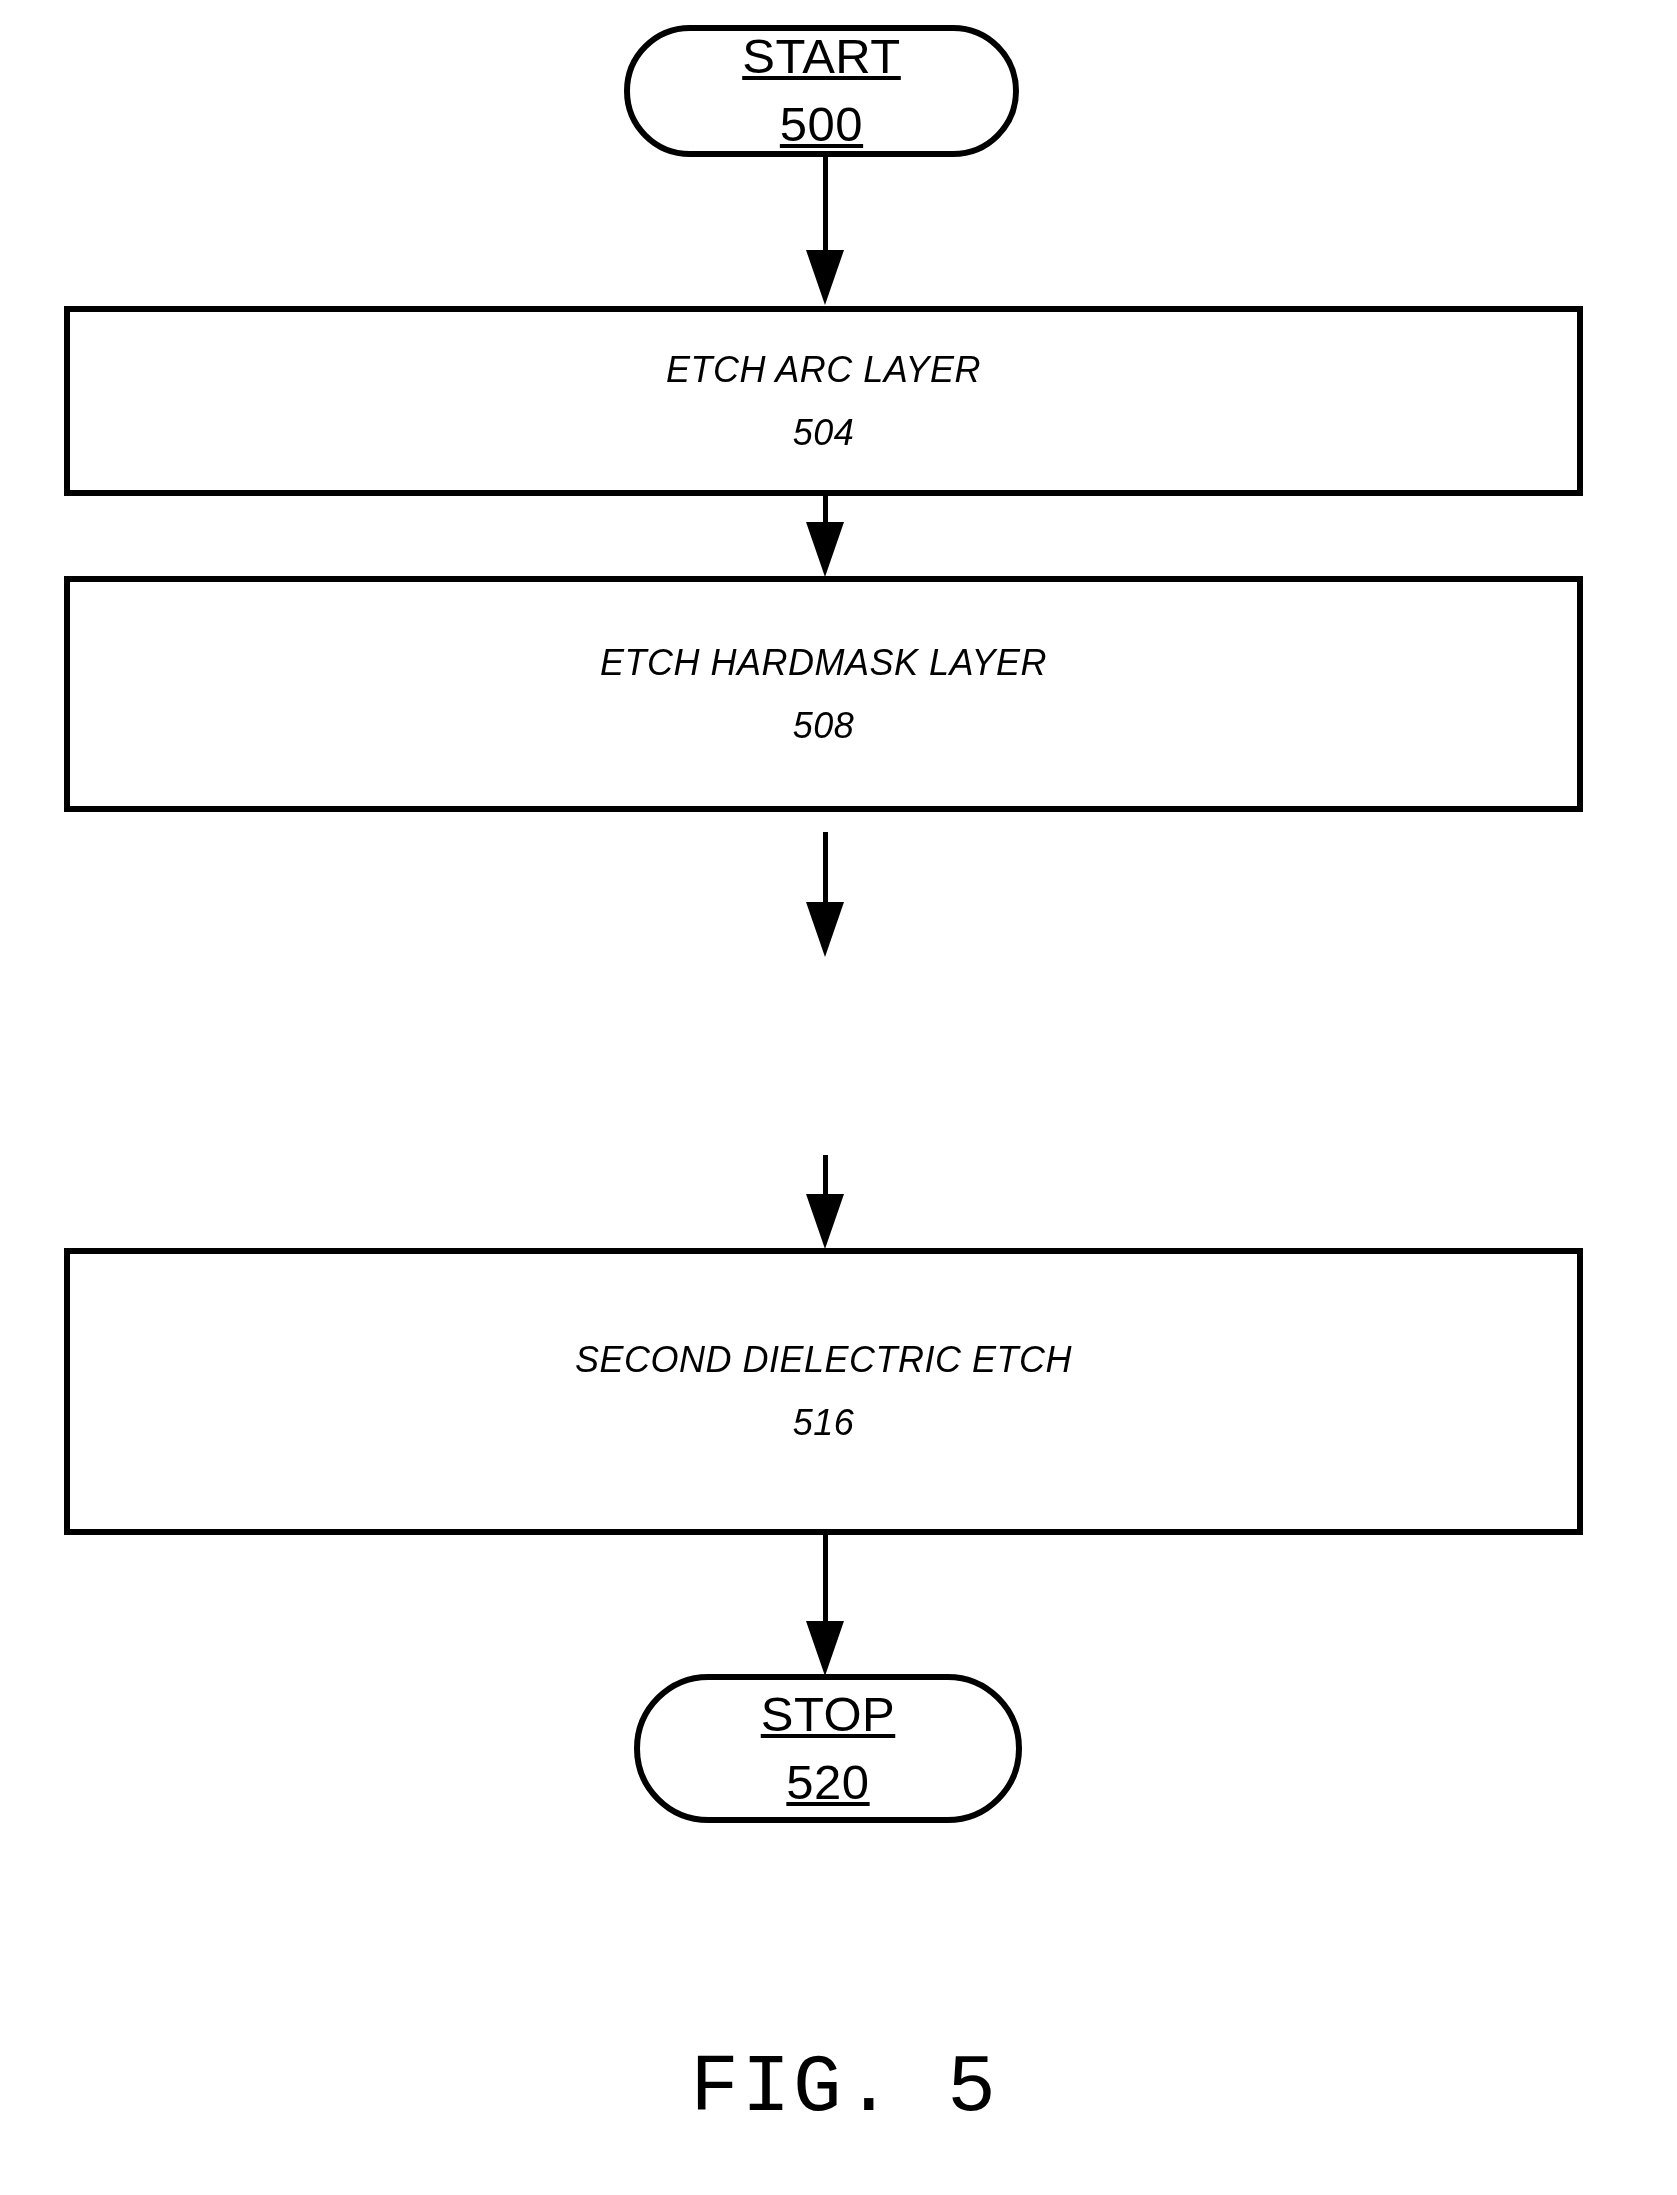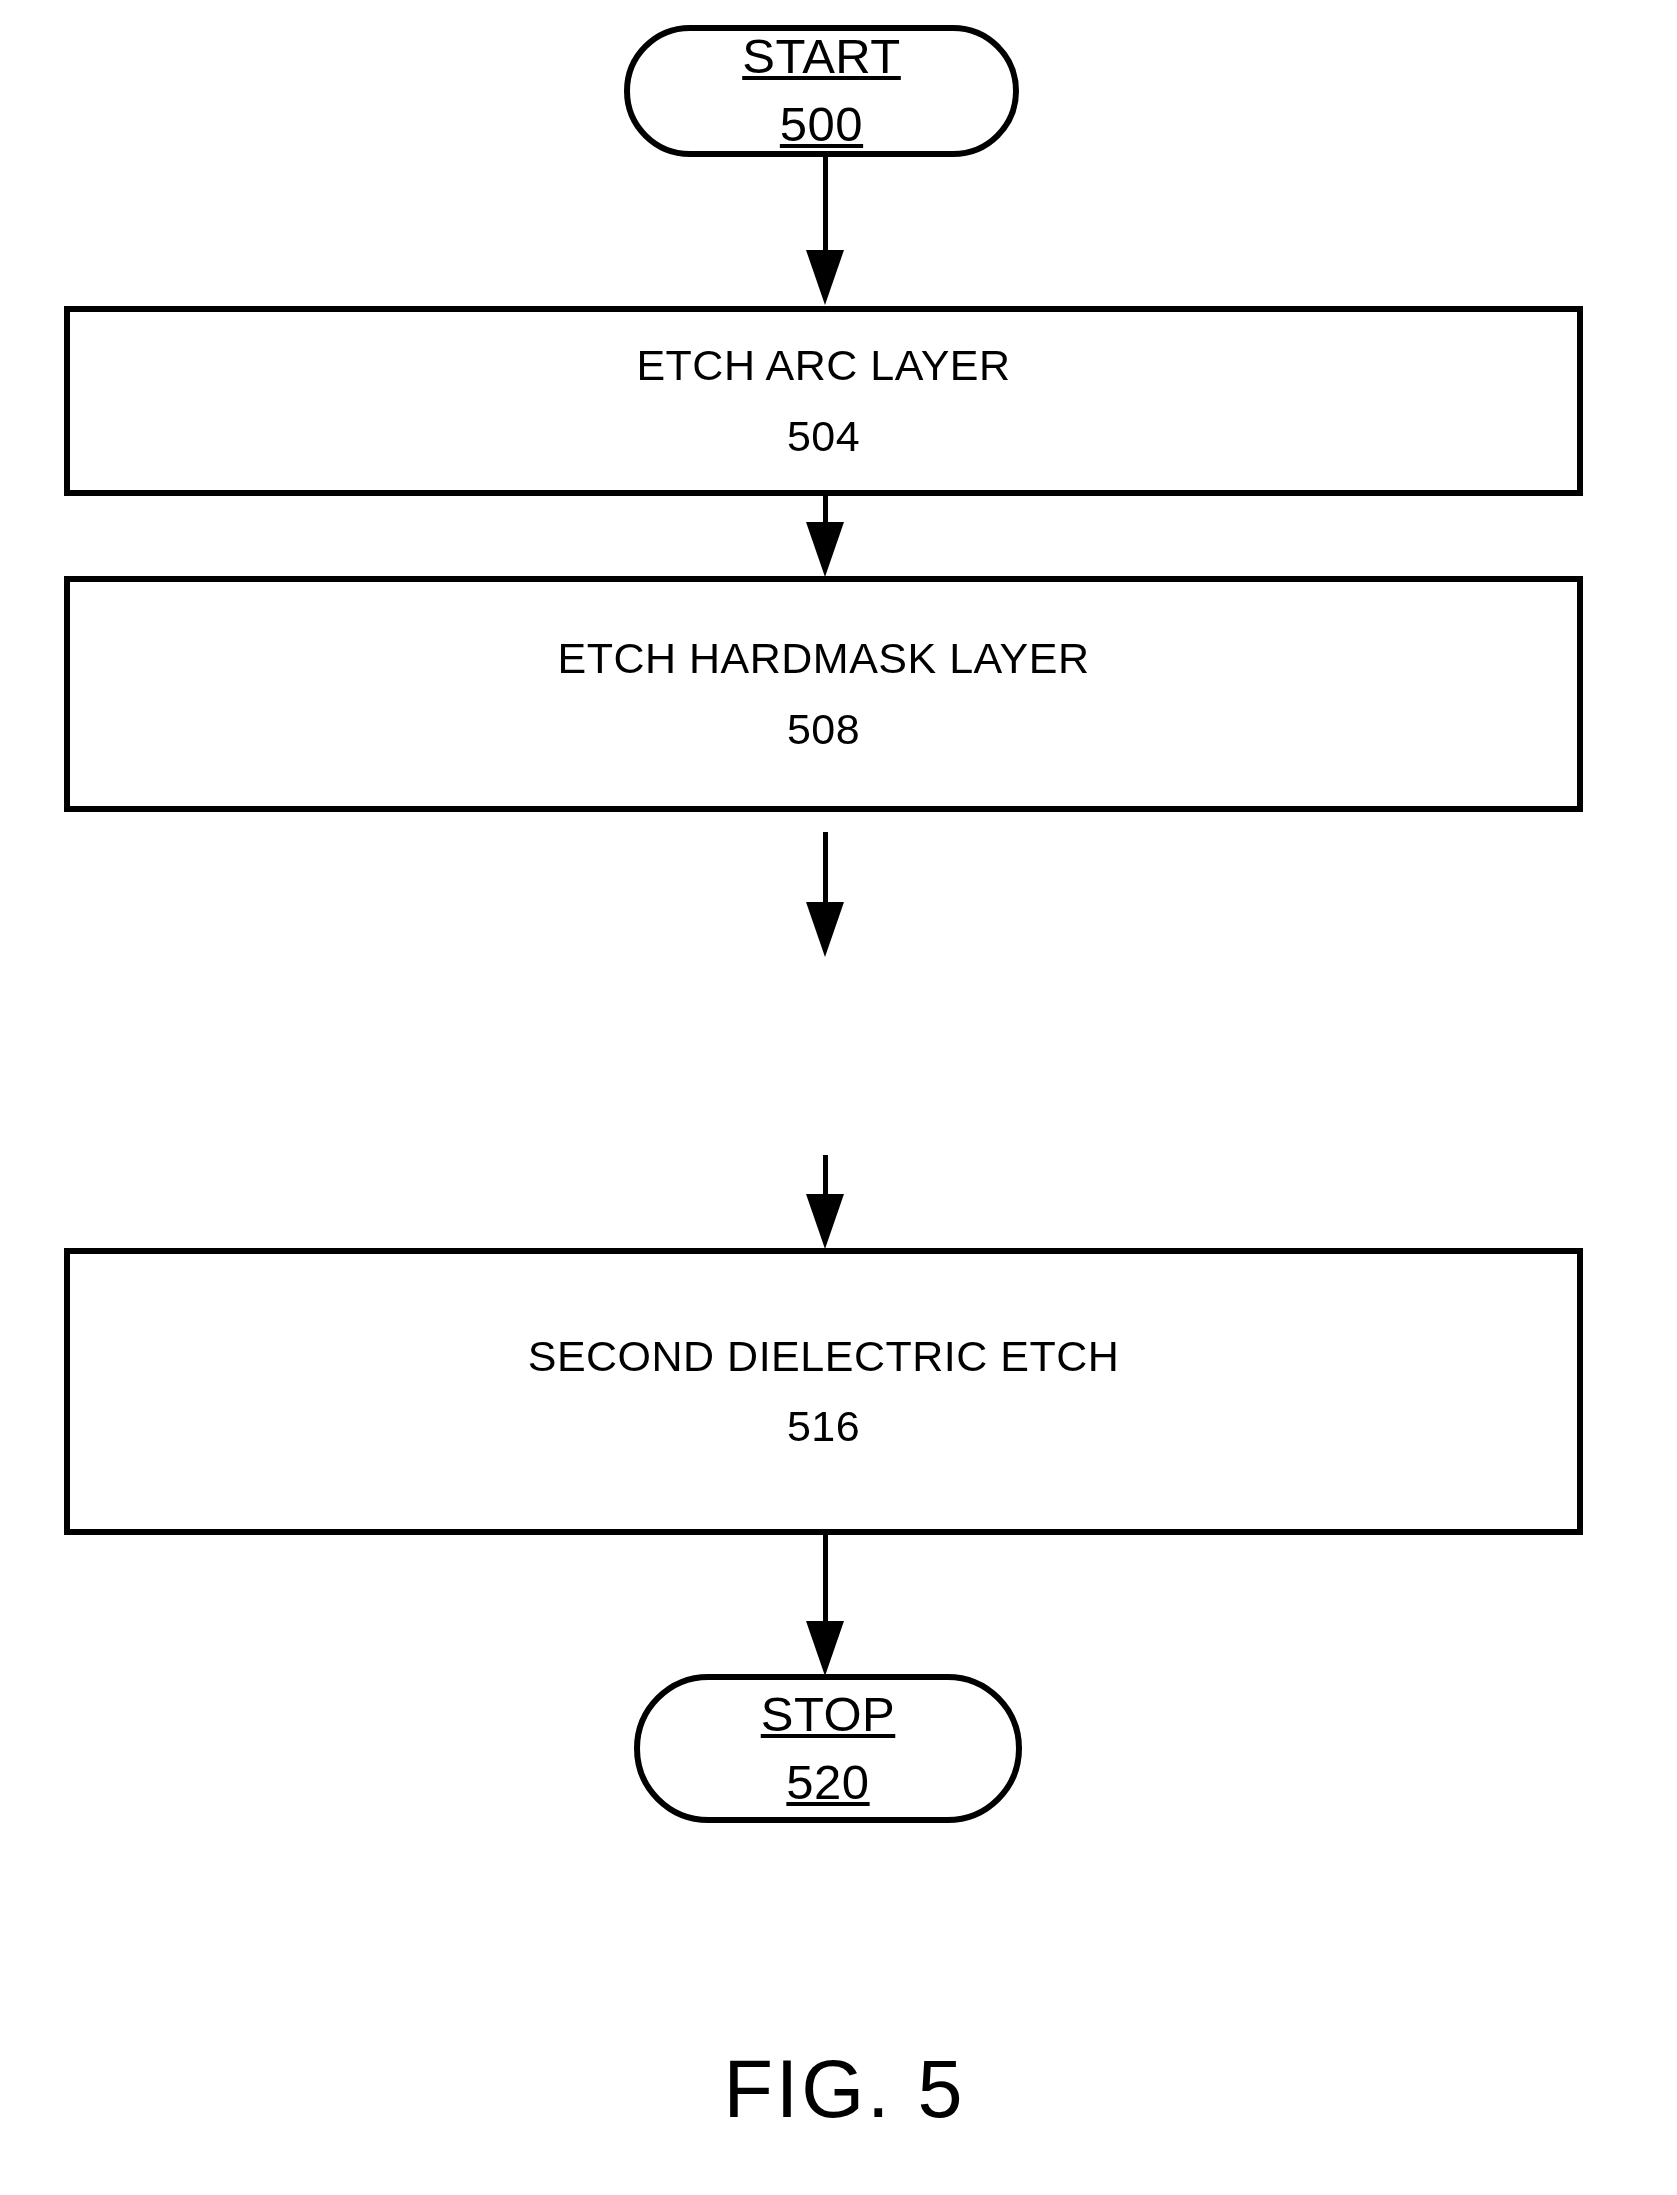--- a/index.html
+++ b/index.html
@@ -66,23 +66,24 @@
     align-items: center;
     justify-content: center;
     left: 64px;
     width: 1519px;
     line-height: 1.1;
   }
   .process-box .node-label,
   .process-box .node-ref {
     display: block;
     text-align: left;
-    font-size: 43px;
+    font-size: 36px;
     letter-spacing: 0.5px;
     white-space: nowrap;
+    font-style: italic;
   }
   .process-box .node-ref {
     margin-top: 23px;
   }
   .terminator .node-ref {
     margin-top: 15px;
     text-align: right;
   }
 
   #box-504 { top: 306px;  height: 190px; }
@@ -136,20 +137,21 @@
   
   #figure-caption {
     position: absolute;
     left: 12px;
     right: 0;
     top: 2043px;
     text-align: center;
     font-size: 81px;
     letter-spacing: 2.8px;
     white-space: nowrap;
+    font-family: Liberation Mono, monospace;
   }
 </style>
 </head>
 <body>
 
 <div id="figure-page">
 
   <div id="node-start" class="terminator">
     <span class="node-label">START</span>
     <span class="node-ref">500</span>

